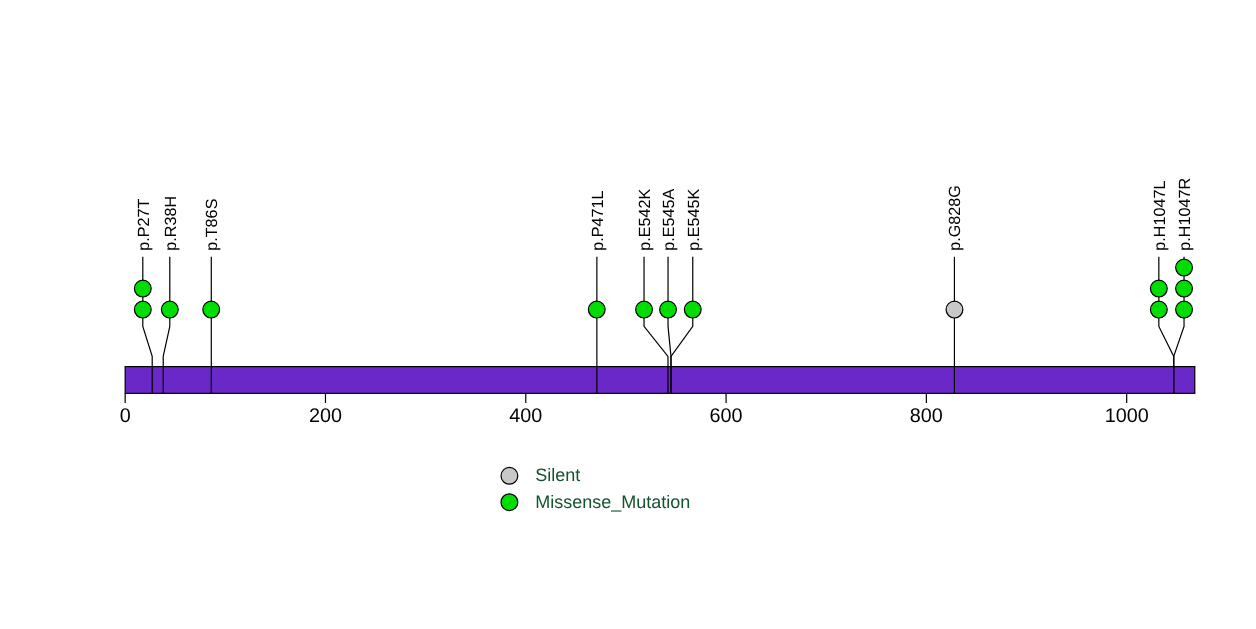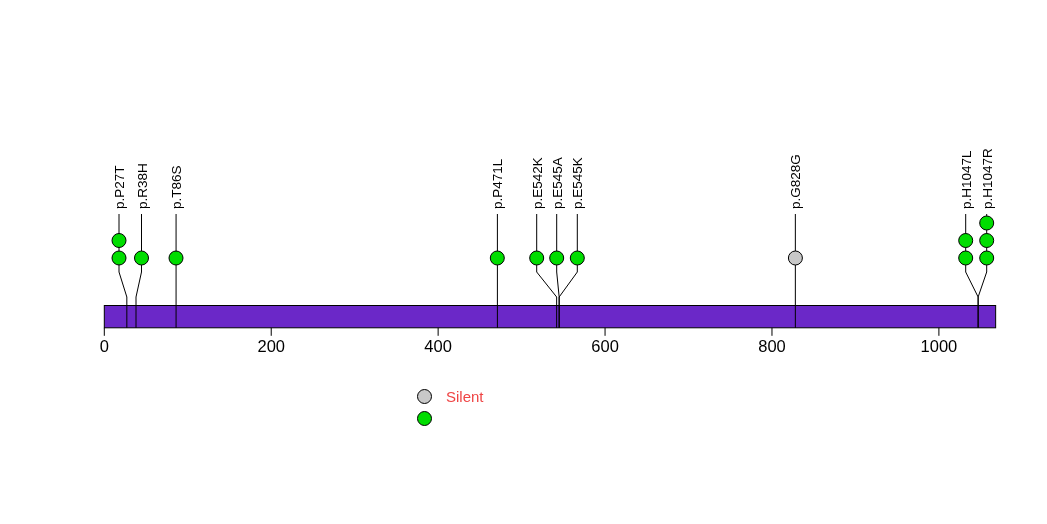--- a/index.html
+++ b/index.html
@@ -34,21 +34,21 @@
   .legend-swatch {
     width: 13px;
     height: 13px;
     border: 1px solid #000000;
     border-radius: 50%;
     flex: 0 0 auto;
   }
   .legend-label {
     margin-left: 14px;
     font-size: 15px;
-    color: #ef4444;
+    color: #14532d;
     white-space: nowrap;
   }
   text {
     font-family: "Liberation Sans", sans-serif;
     fill: #000000;
   }
 </style>
 </head>
 <body>
 
@@ -104,16 +104,17 @@
       <text x="991.7" y="209" font-size="13.5px" text-anchor="start" transform="rotate(-90 991.7 209)">p.H1047R</text>
     </svg>
 
   <div id="legend">
     <div class="legend-row">
       <span class="legend-swatch" style="background: rgb(200, 200, 200);"></span>
       <span class="legend-label">Silent</span>
     </div>
     <div class="legend-row">
       <span class="legend-swatch" style="background: rgb(0, 221, 0);"></span>
+      <span class="legend-label">Missense_Mutation</span>
     </div>
   </div>
 
 </div>
 
 </body></html>

